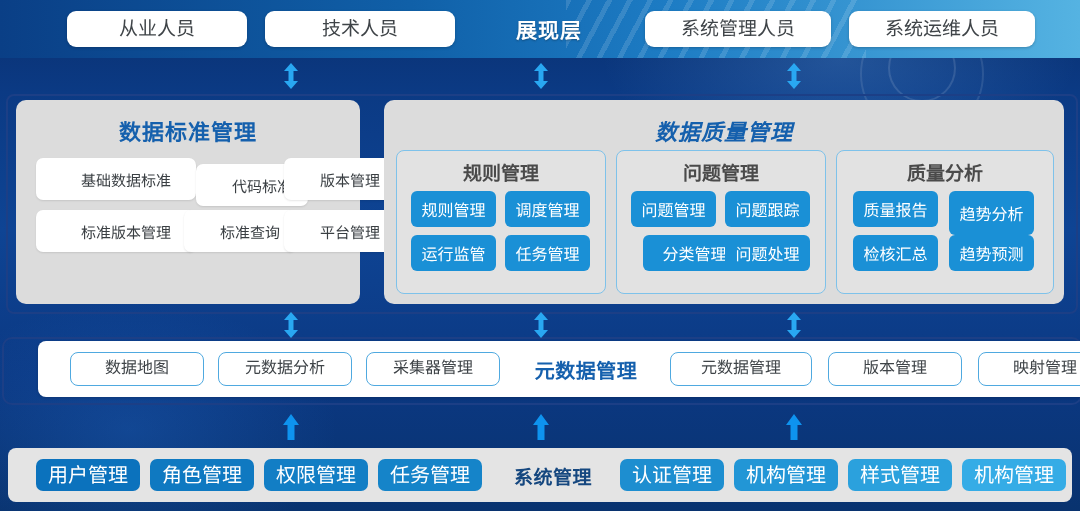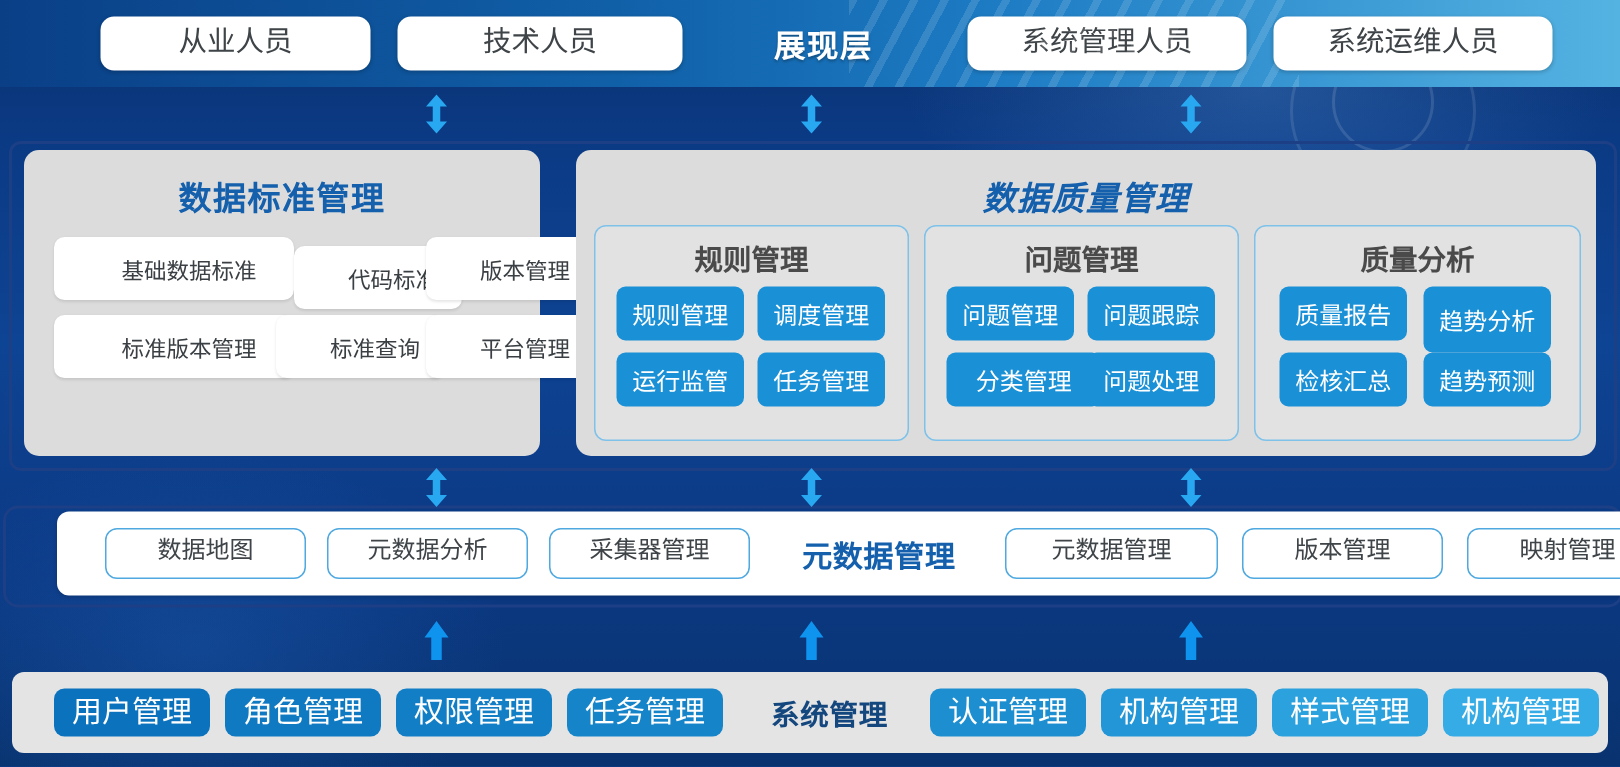--- a/index.html
+++ b/index.html
@@ -204,21 +204,21 @@
       <div class="bcard" style="left:14px;top:40px;width:85px;height:36px;">规则管理</div>
       <div class="bcard" style="left:108px;top:40px;width:85px;height:36px;">调度管理</div>
       <div class="bcard" style="left:14px;top:84px;width:85px;height:36px;">运行监管</div>
       <div class="bcard" style="left:108px;top:84px;width:85px;height:36px;">任务管理</div>
     </div>
 
     <div class="sub-panel" style="left:232px;top:50px;width:208px;height:142px;">
       <div class="sub-title">问题管理</div>
       <div class="bcard" style="left:14px;top:40px;width:85px;height:36px;">问题管理</div>
       <div class="bcard" style="left:108px;top:40px;width:85px;height:36px;">问题跟踪</div>
-      <div class="bcard" style="left:14px;top:84px;width:103px;height:36px;">分类管理</div>
+      <div class="bcard" style="left:26px;top:84px;width:103px;height:36px;">分类管理</div>
       <div class="bcard" style="left:108px;top:84px;width:85px;height:36px;">问题处理</div>
     </div>
 
     <div class="sub-panel" style="left:452px;top:50px;width:216px;height:142px;">
       <div class="sub-title">质量分析</div>
       <div class="bcard" style="left:16px;top:40px;width:85px;height:36px;">质量报告</div>
       <div class="bcard" style="left:112px;top:40px;width:85px;height:44px;">趋势分析</div>
       <div class="bcard" style="left:16px;top:84px;width:85px;height:36px;">检核汇总</div>
       <div class="bcard" style="left:112px;top:84px;width:85px;height:36px;">趋势预测</div>
     </div>

